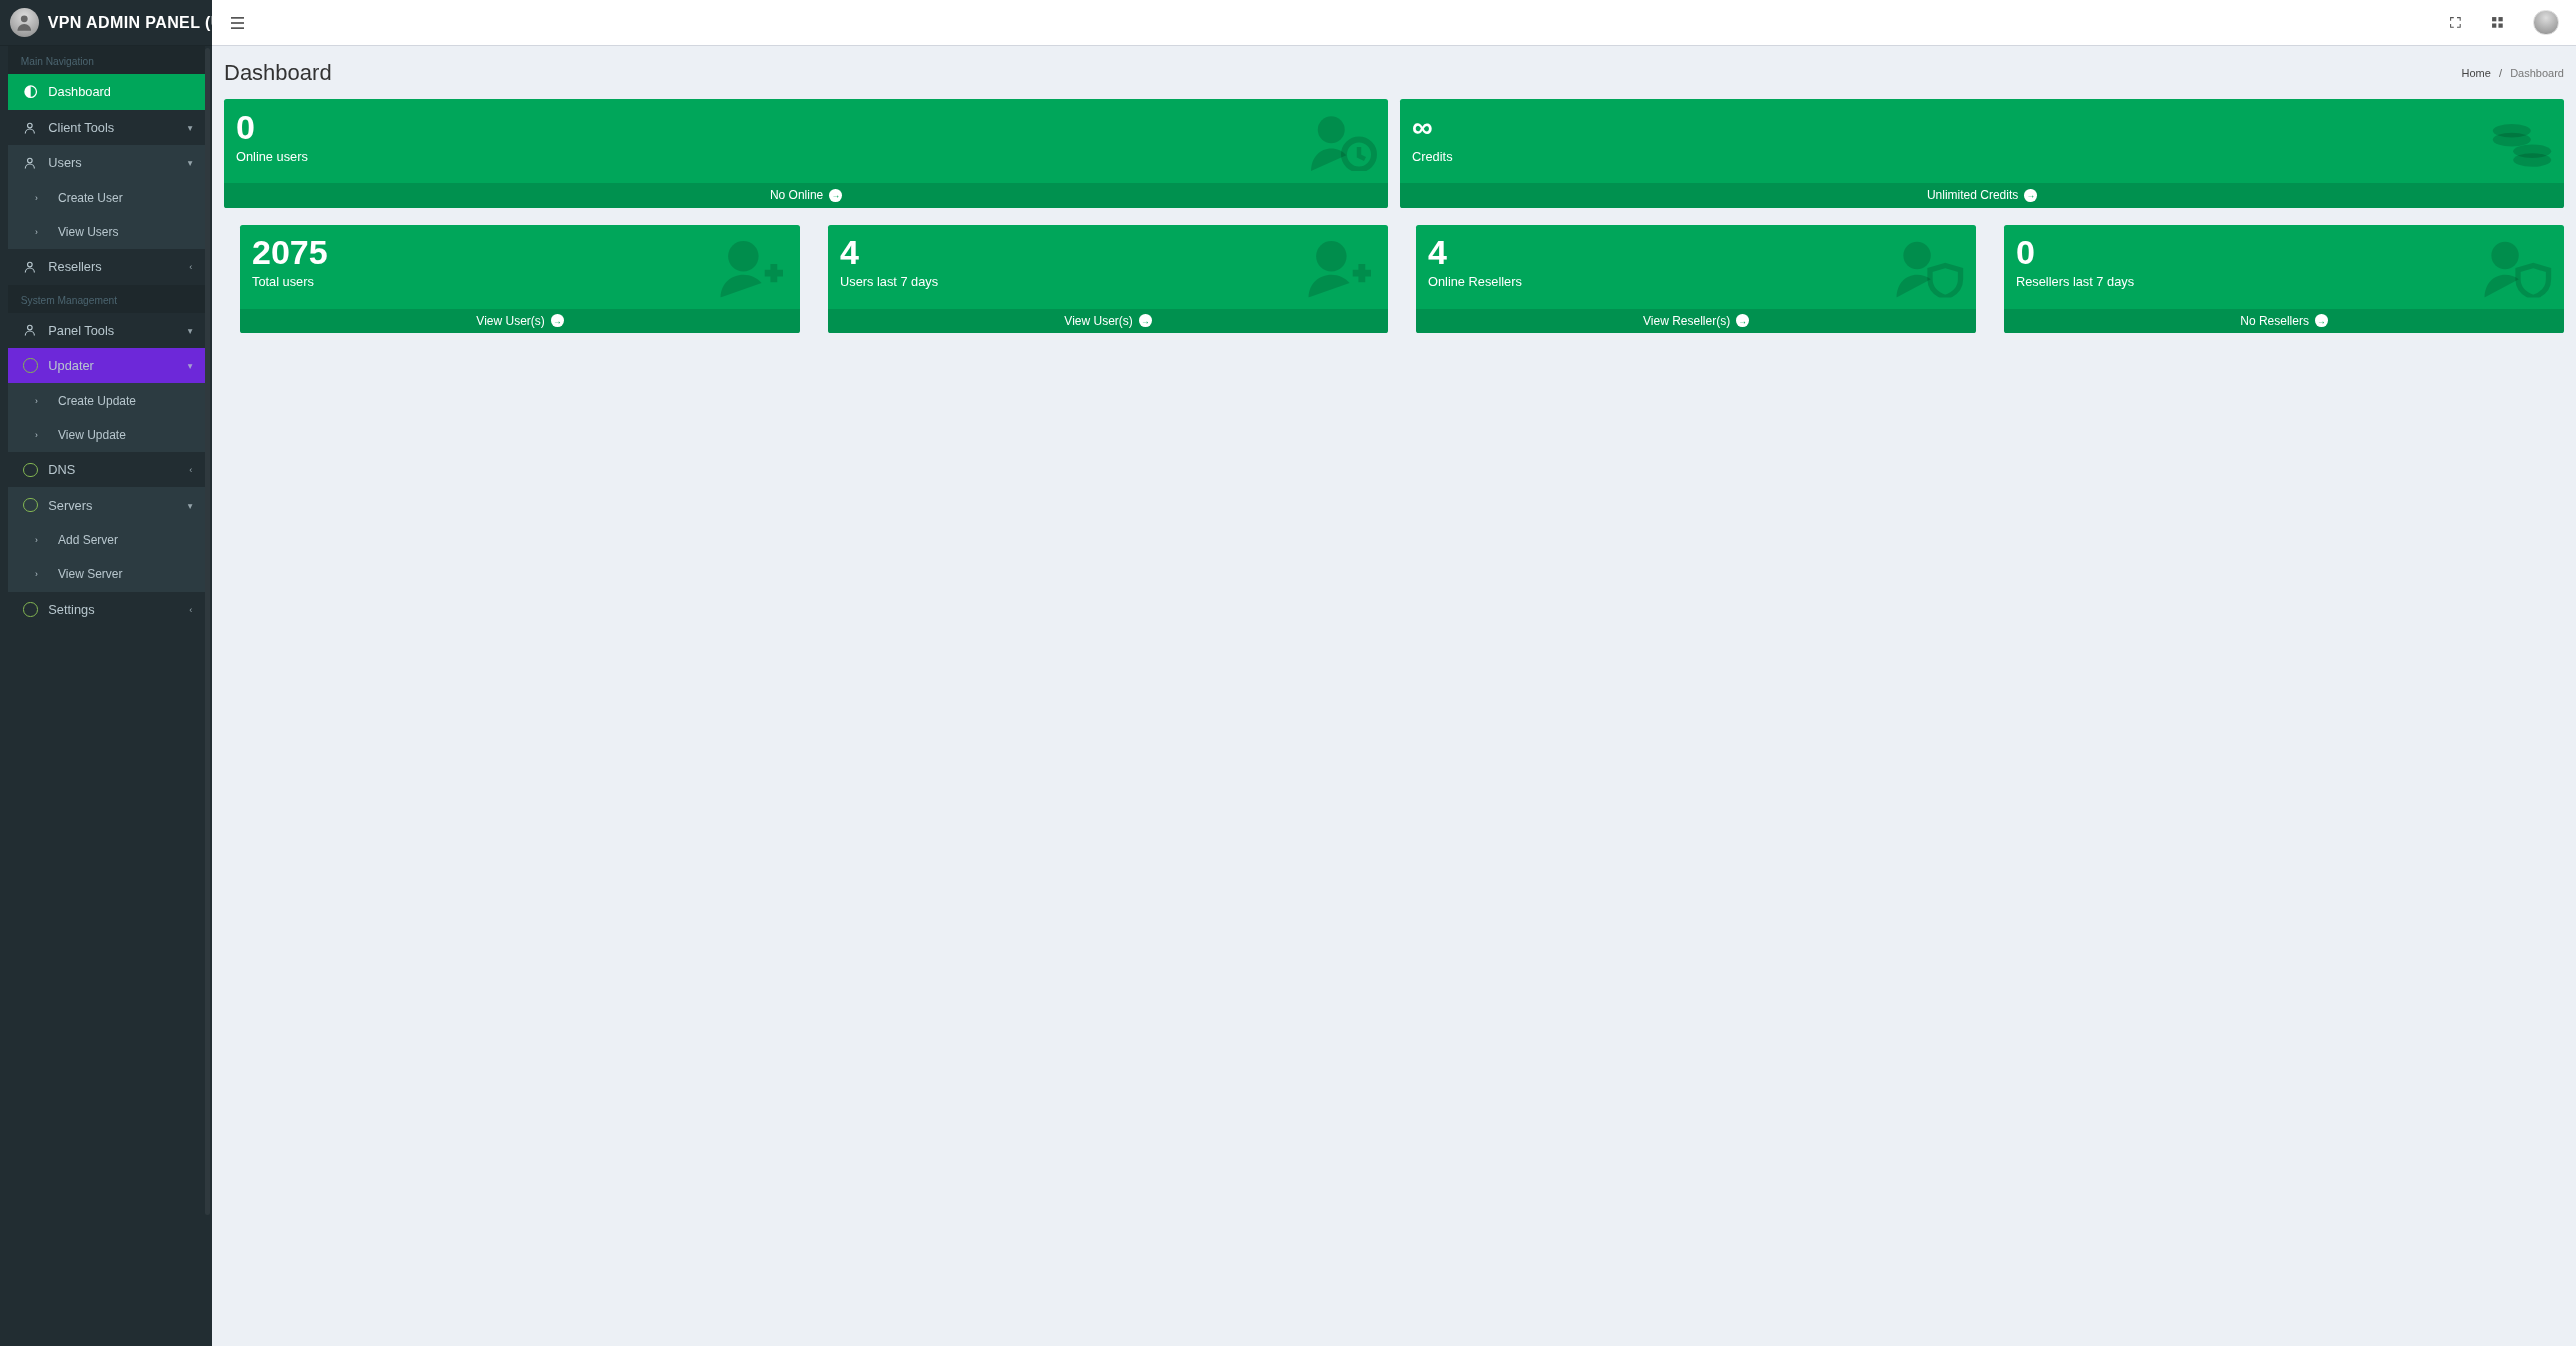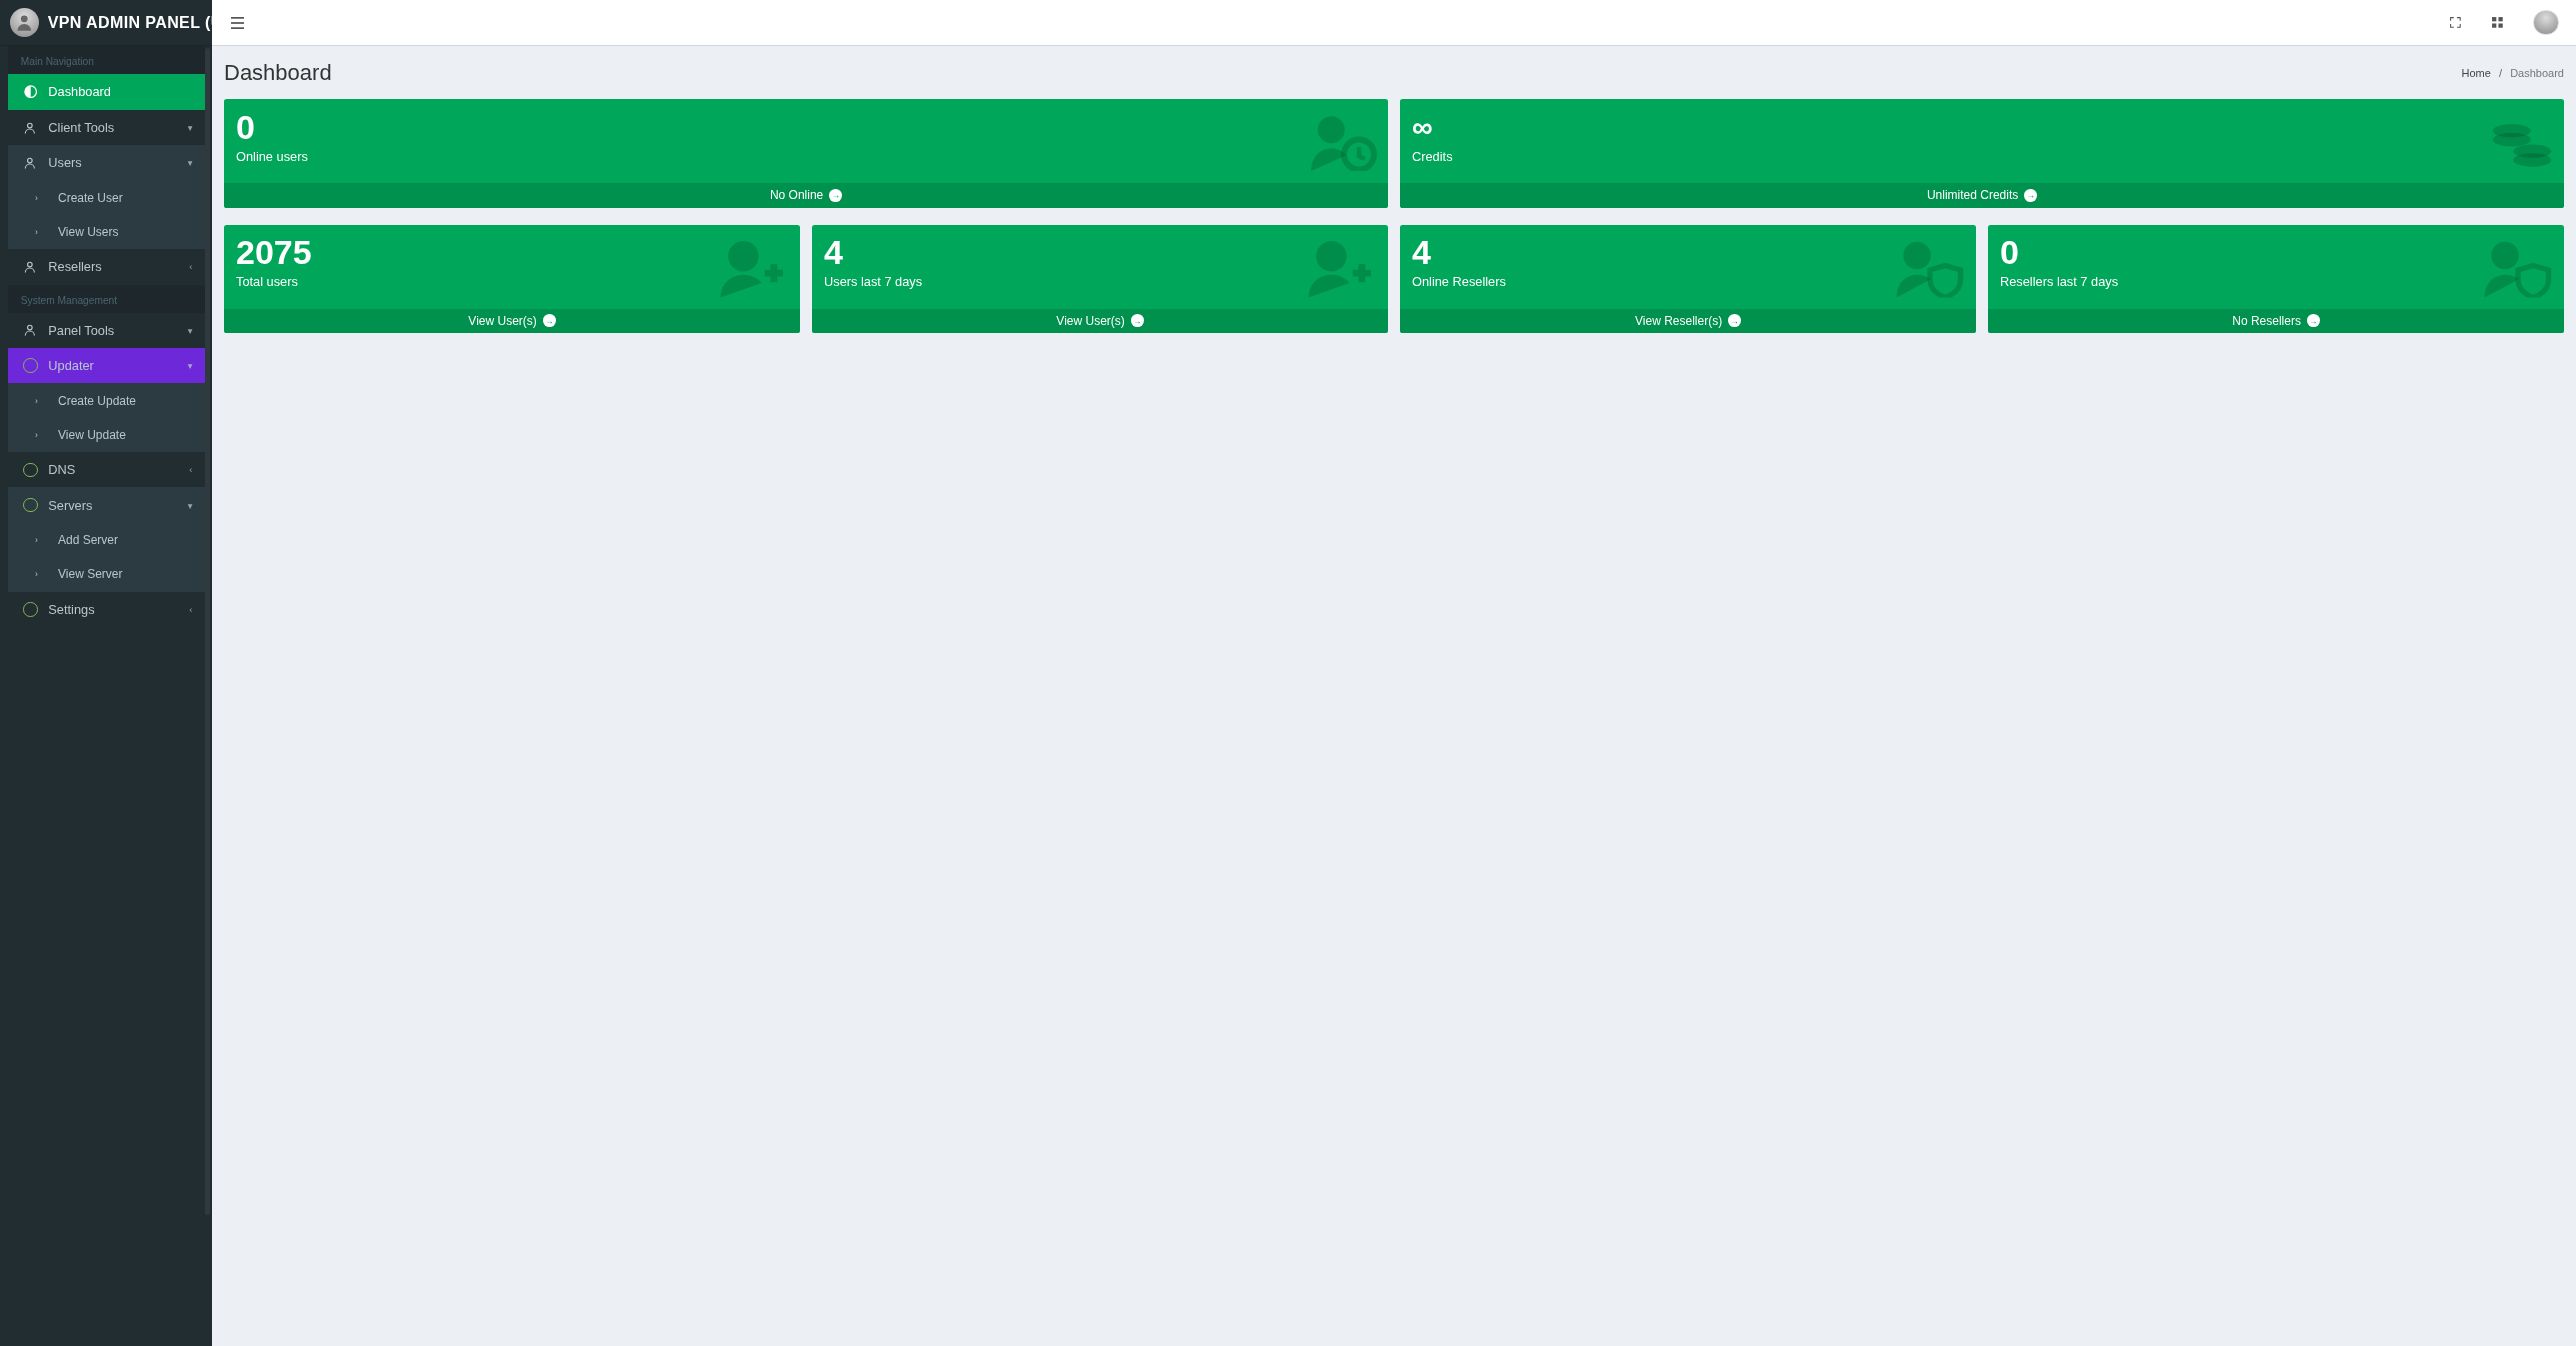--- a/index.html
+++ b/index.html
@@ -134,21 +134,21 @@
   .row { display: flex; gap: 12px; flex-wrap: wrap; margin-bottom: 17px; }
   .box {
     position: relative;
     background: var(--accent);
     color: #fff;
     border-radius: 2.6px;
     overflow: hidden;
     display: flex; flex-direction: column;
   }
   .row-top .box { flex: 1 1 0; min-width: 239px; }
-  .row-bot .box { flex: 1 1 0; min-width: 171px; }
+  .row-bot .box { flex: 1 1 0; min-width: 171px; margin-left: 16px; }
   .box-body { padding: 10.2px 12px 15.4px; position: relative; min-height: 84px; }
   .box-body .big {
     font-size: 34px; font-weight: 700; line-height: 1; margin-bottom: 5.1px;
   }
   .box-body .infinity { font-size: 29px; font-weight: 800; line-height: 1.2; }
   .box-body .lbl { font-size: 12.8px; }
   .box-bg-icon {
     position: absolute; right: 8.5px; top: 50%; transform: translateY(-50%);
     font-size: 60px; color: rgba(0,0,0,0.15);
     pointer-events: none;

